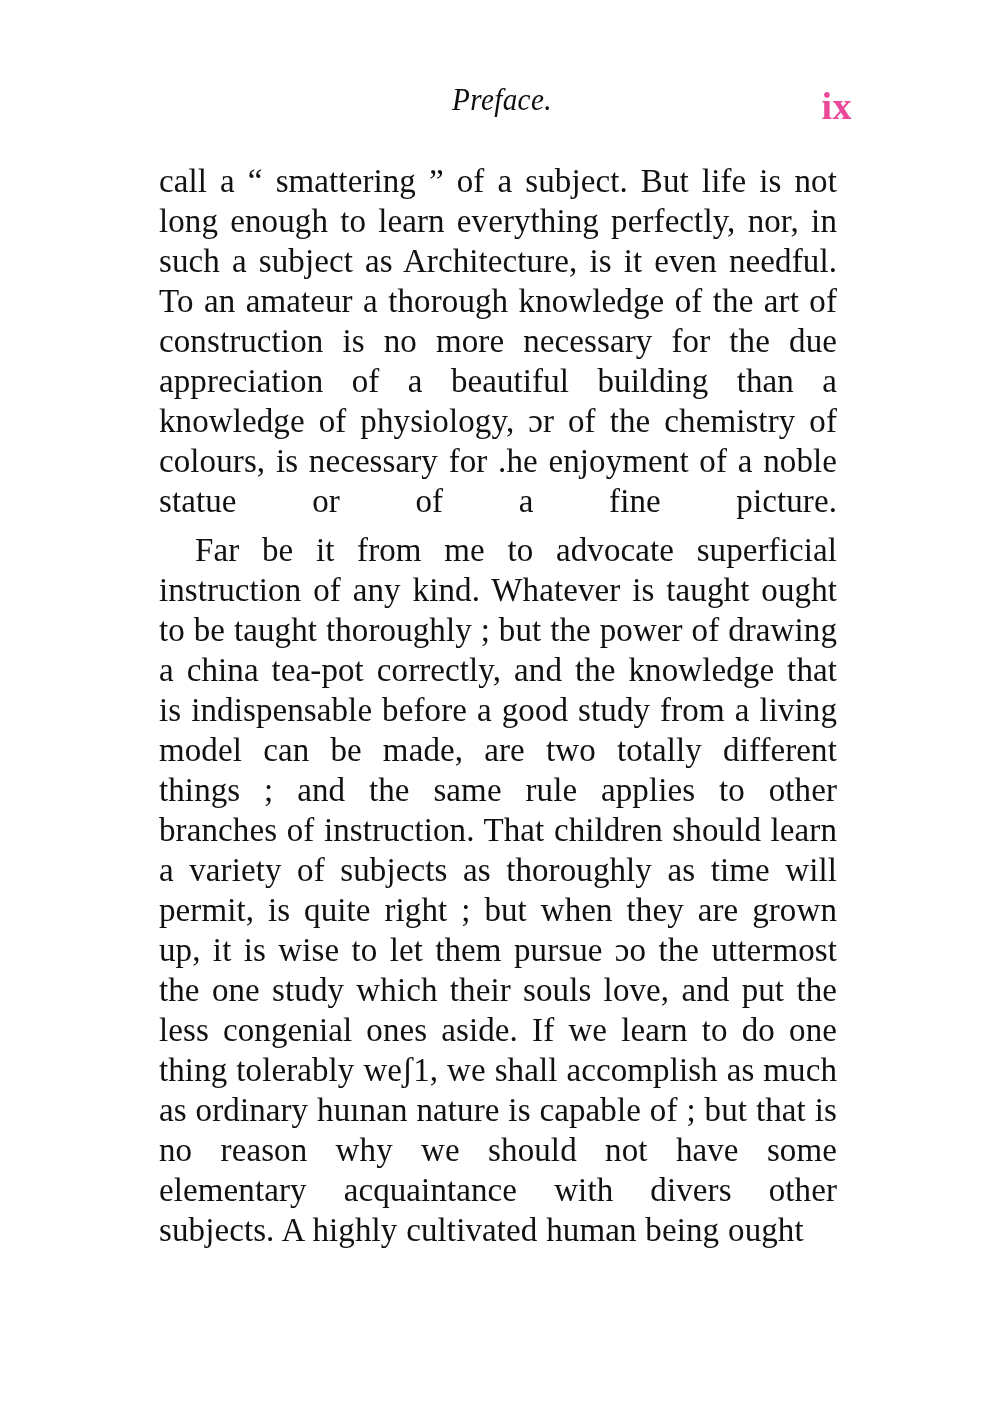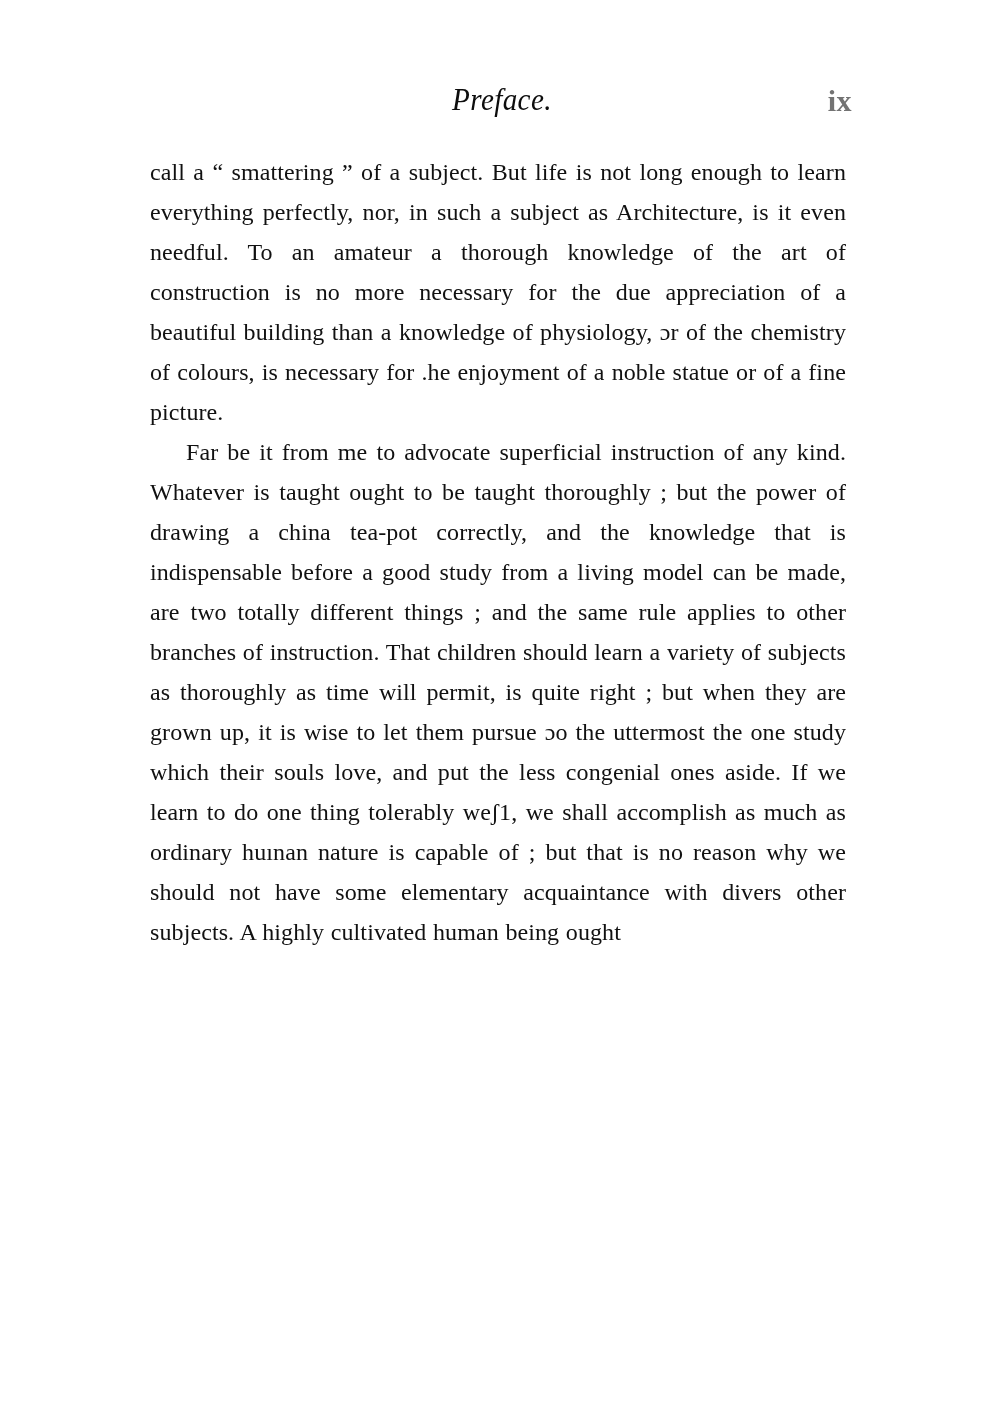--- a/index.html
+++ b/index.html
@@ -43,39 +43,39 @@
     letter-spacing: 0.4px;
     color: #0d0d0d;
     
     transform: scaleX(0.94);
     transform-origin: center top;
   }
   .rh-folio {
     position: absolute;
     right: -2px;
     top: 2px;
-    font-size: 30px;
+    font-size: 38px;
     font-weight: 700;
     letter-spacing: 0.5px;
-    color: #737373;
+    color: #ec4899;
   }
 
   
   .textblock {
     position: absolute;
     left: 150px;
     top: 152px;
     width: 696px;
   }
 
   .para {
-    margin: 0;
+    margin: 9px;
     text-align: justify;
     text-justify: inter-word;
-    font-size: 24px;
+    font-size: 33px;
     line-height: 40px;
     letter-spacing: 0.1px;
     word-spacing: 0.5px;
     color: #111111;
     hyphens: none;
   }
   .para + .para {
     margin-top: 0;
   }
   .para.indent {

